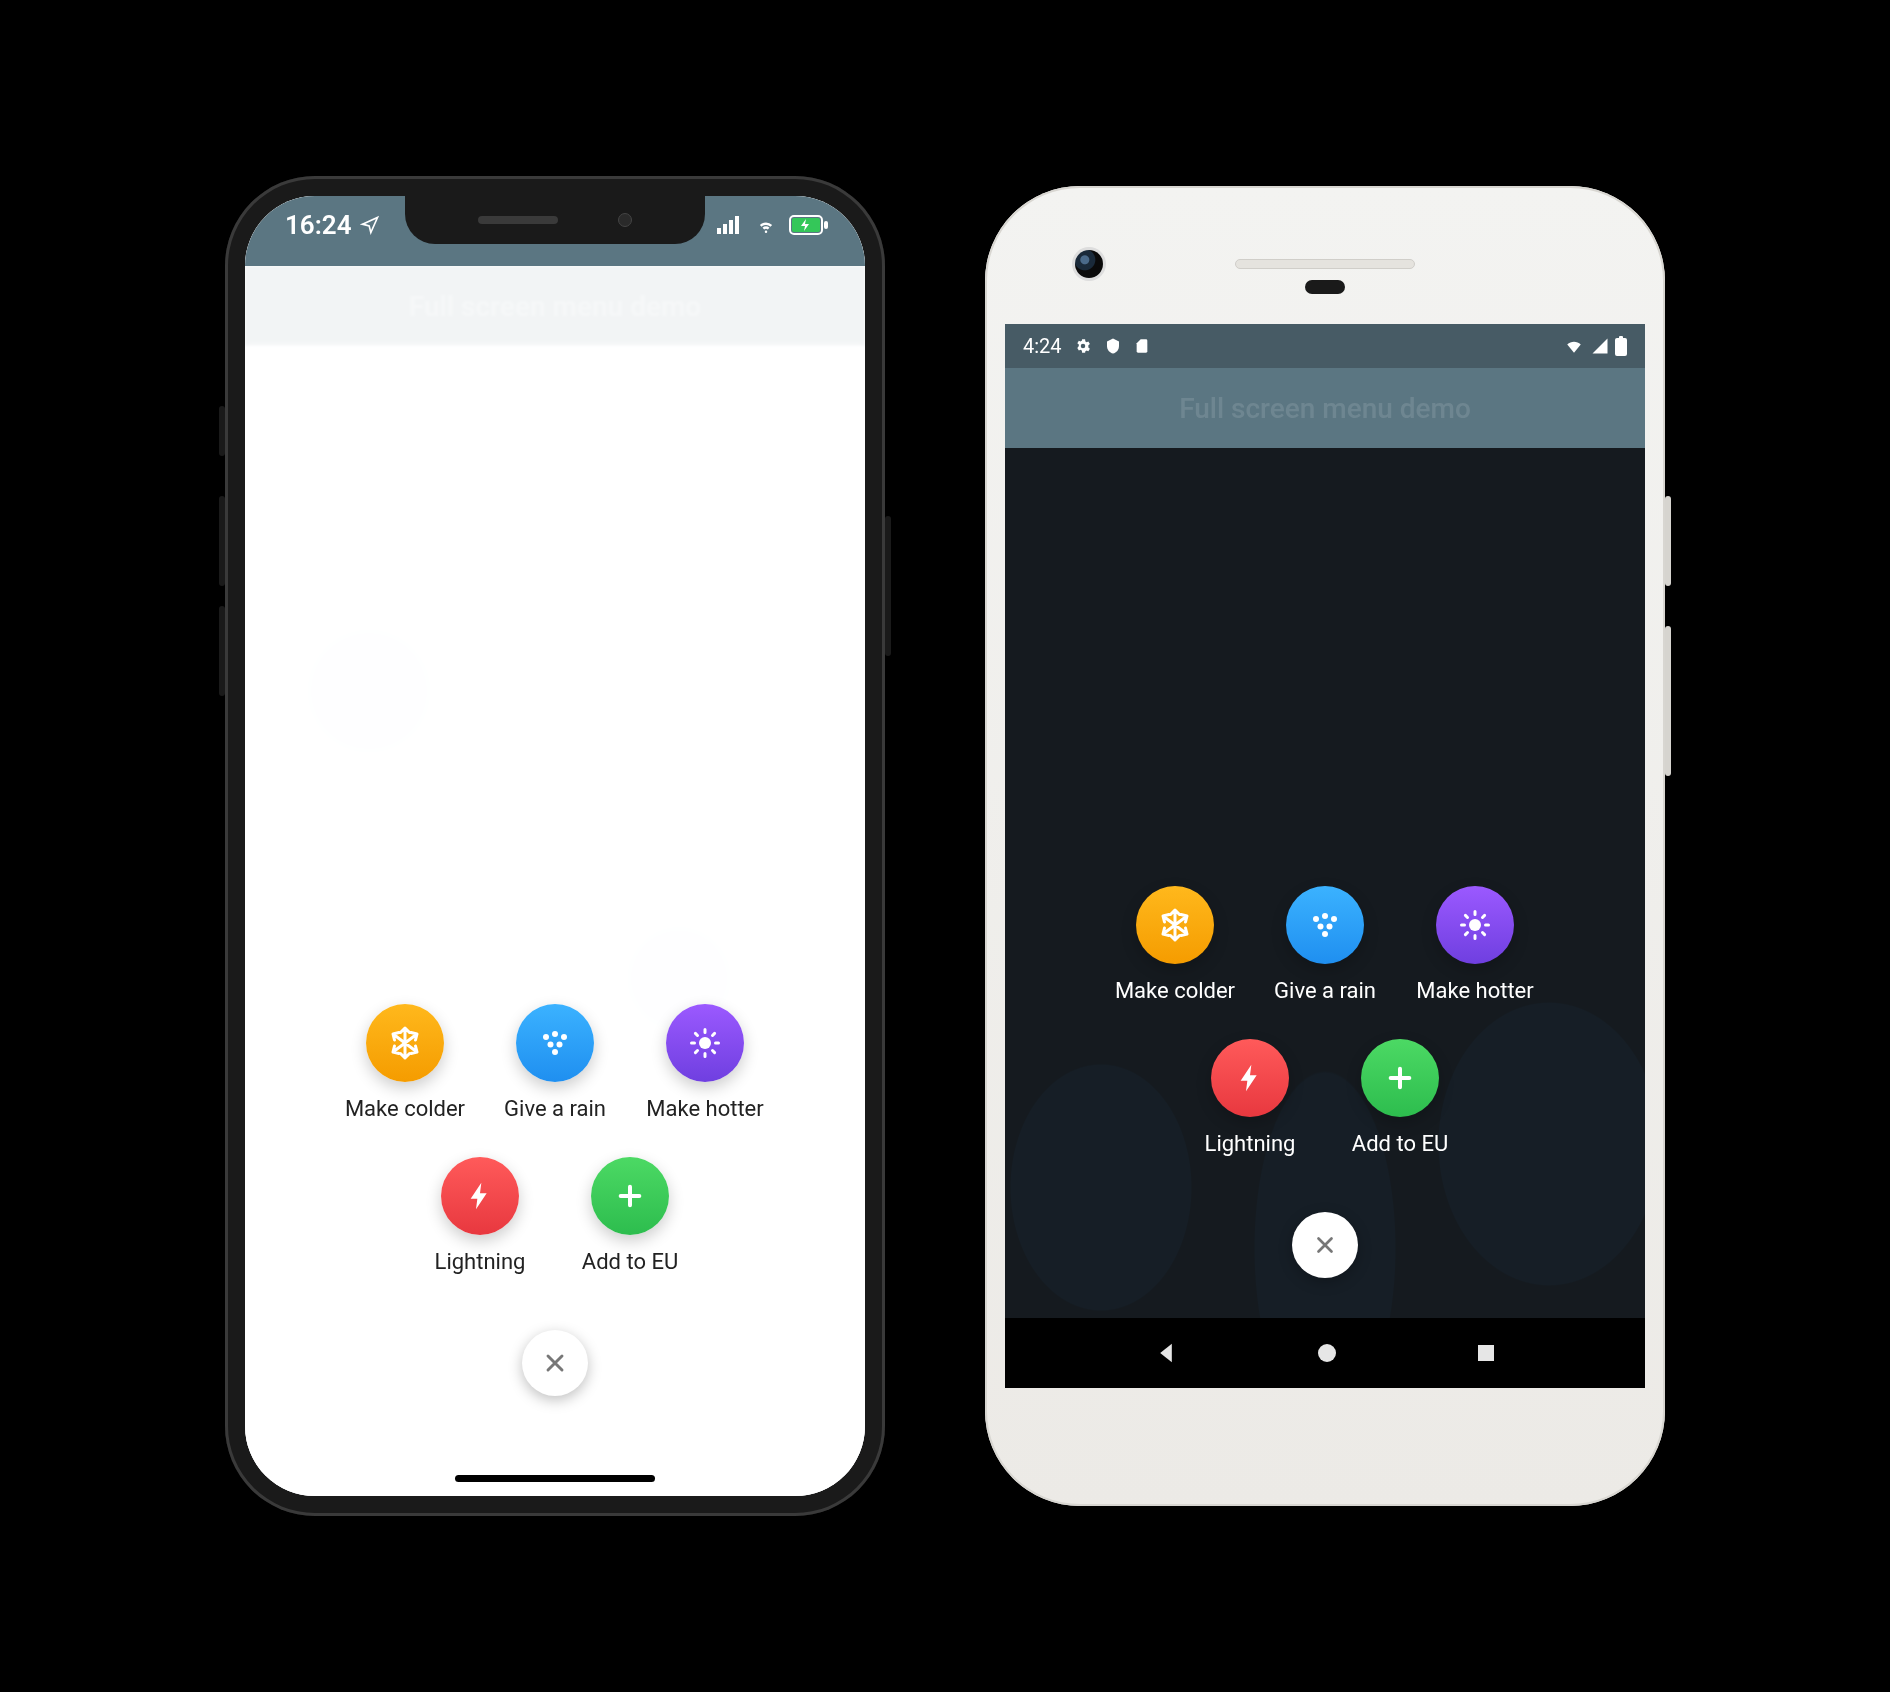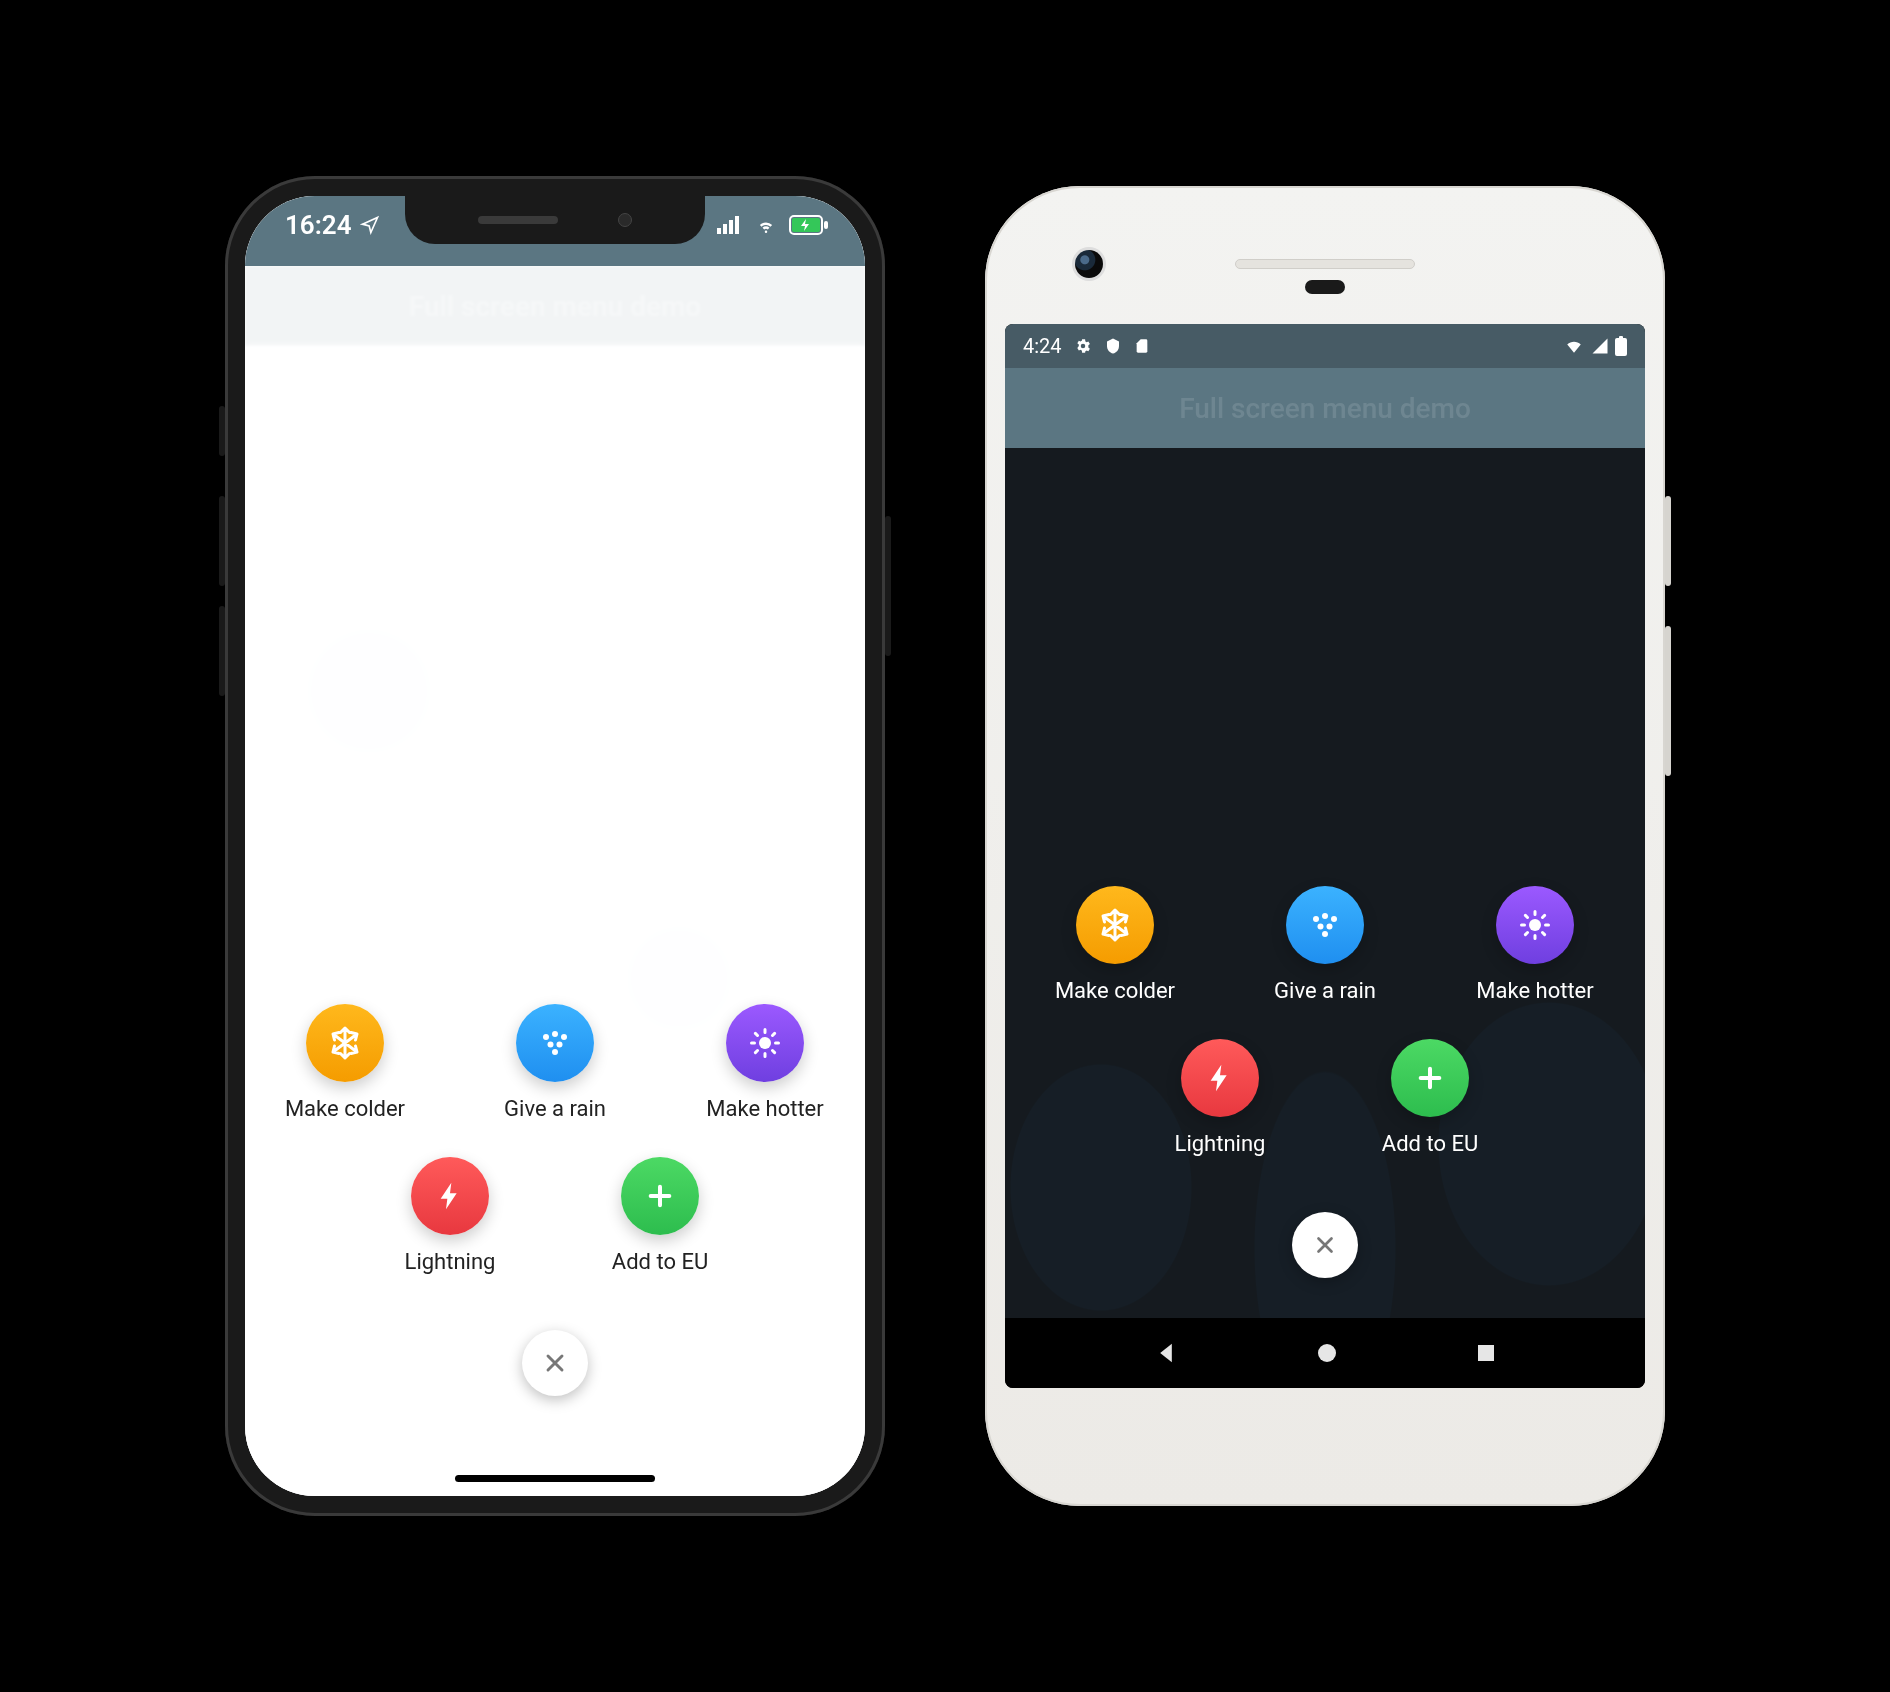--- a/index.html
+++ b/index.html
@@ -120,21 +120,21 @@
   }
   .pixel-top .sensor {
     position:absolute; left:50%; transform:translateX(-50%); top:76px;
     width:40px; height:14px; background:#1a1a1a; border-radius:8px;
   }
   .pixel-bottom { height: 100px; }
 
   .pixel-screen {
     height: calc(100% - 220px);
     background:#000;
-    border-radius: 8px;
+    border-radius: 0;
     overflow:hidden;
     position:relative;
   }
 
   .android-statusbar {
     position:absolute; top:0; left:0; right:0; height:44px;
     background:#475b65;
     display:flex; align-items:center; justify-content:space-between;
     padding:0 18px;
     color:#fff; font-size:20px;
@@ -170,21 +170,21 @@
   .android-navbar {
     position:absolute; bottom:0; left:0; right:0; height:70px;
     background:#000;
     display:flex; align-items:center; justify-content:space-around;
     padding:0 80px;
   }
   .android-navbar svg { opacity:0.9; }
 
   
   .menu-row {
-    display:flex; justify-content:center; gap:60px; margin-bottom:36px;
+    display:flex; justify-content:center; margin-bottom:36px;
   }
   .menu-item {
     width: 150px;
     display:flex; flex-direction:column; align-items:center; gap:14px;
     cursor:pointer;
   }
   .menu-item .bubble {
     width:78px; height:78px; border-radius:50%;
     display:flex; align-items:center; justify-content:center;
     box-shadow: 0 6px 16px rgba(0,0,0,0.2);

